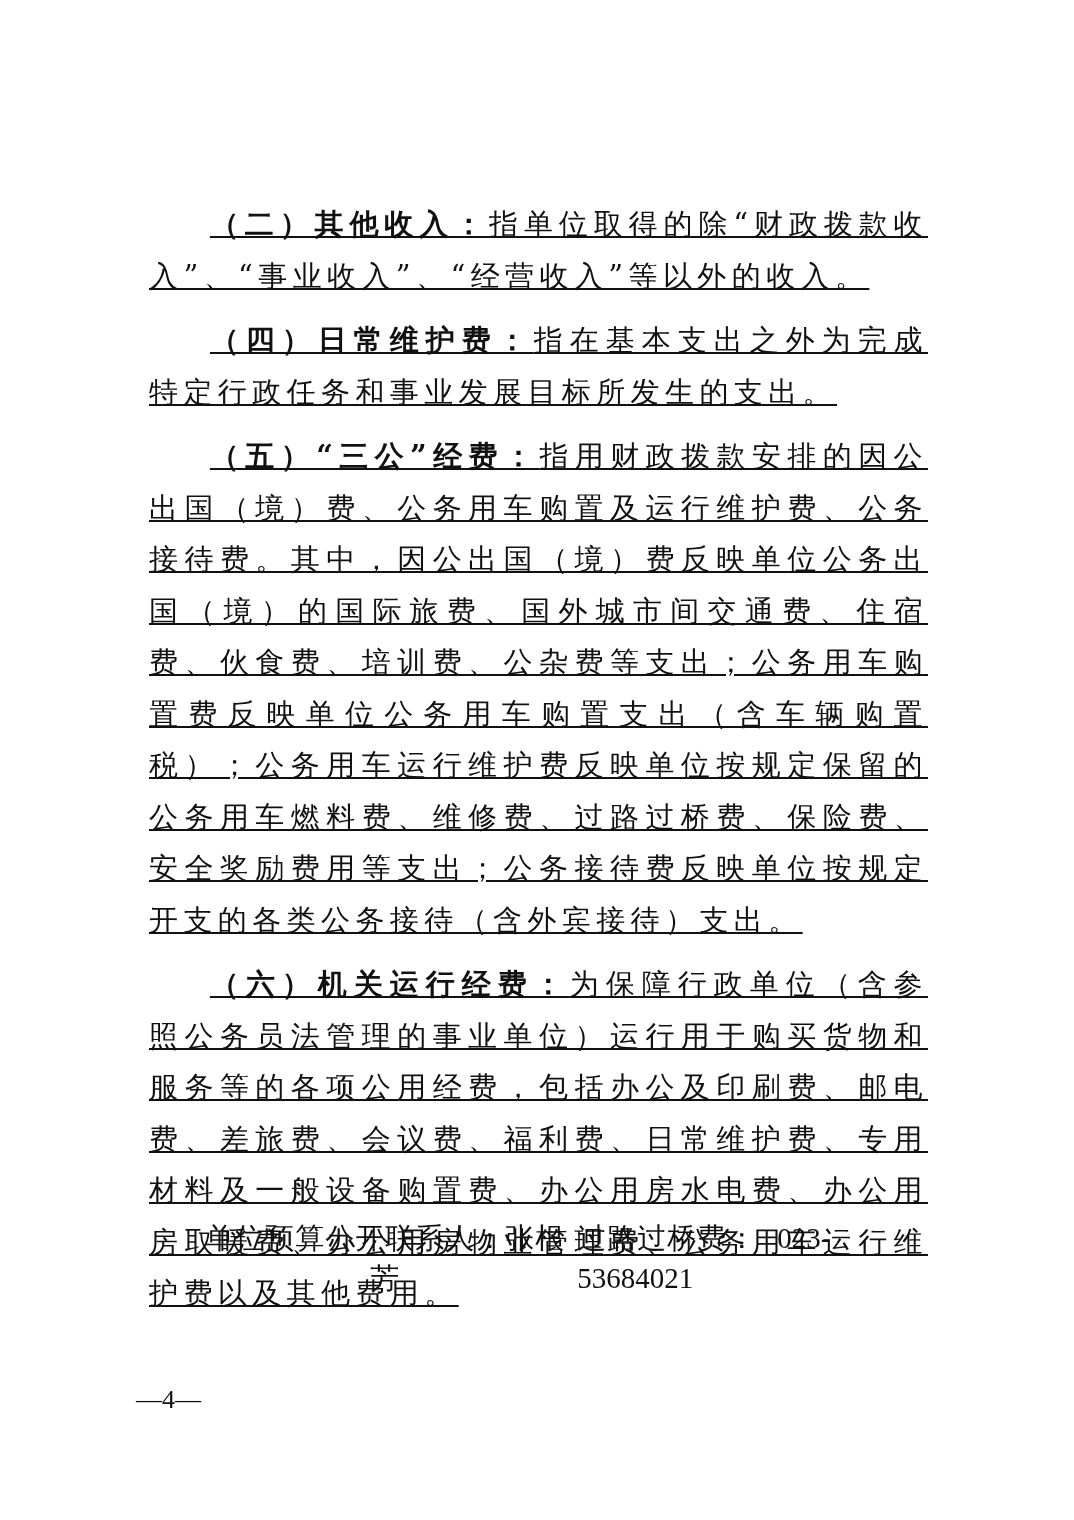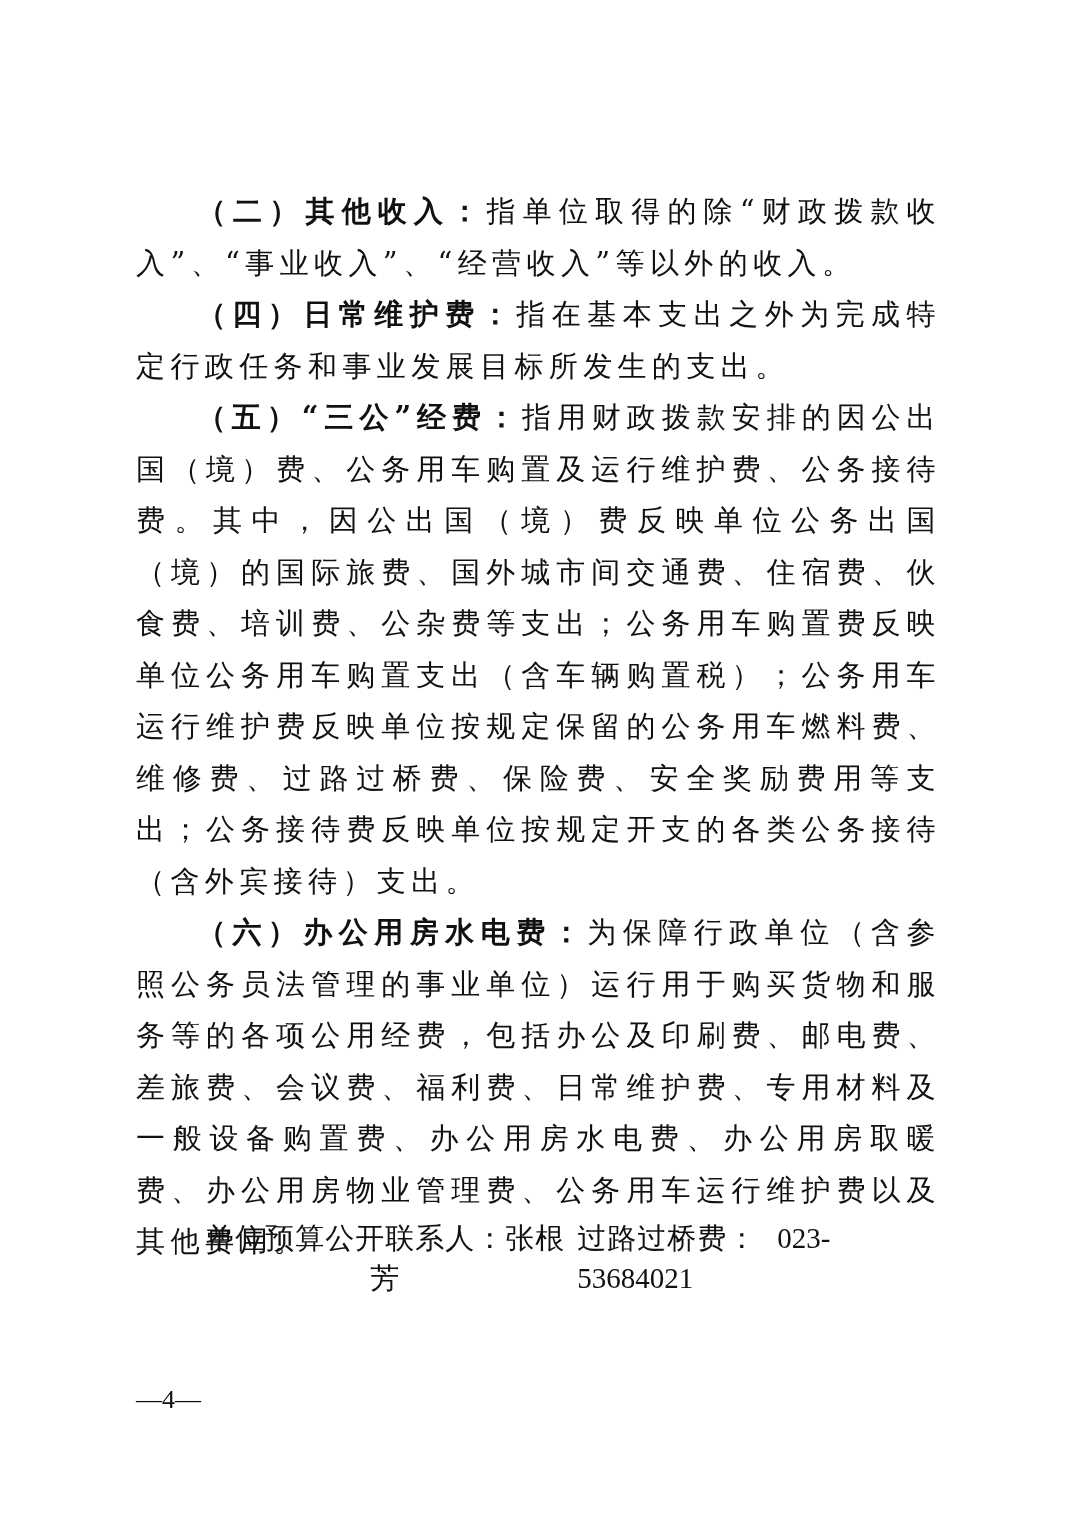--- a/index.html
+++ b/index.html
@@ -17,26 +17,27 @@
     }
     .page {
       position: absolute;
       left: 136px;
       top: 186px;
       width: 805px;
     }
     .para {
       font-size: 29px;
       line-height: 51.5px;
-      margin: 0;
+      margin: 13px;
       text-align: justify;
       text-justify: inter-character;
       text-indent: 2.1em;
       letter-spacing: 5.4px;
       word-break: break-all;
+      text-decoration: underline;
     }
     .para .term {
       font-weight: bold;
     }
     .contact {
       position: absolute;
       left: 136px;
       top: 1218px;
       width: 805px;
       font-size: 29px;
@@ -63,21 +64,21 @@
       letter-spacing: 0;
     }
   </style>
 </head>
 <body>
 
 <div class="page">
   <p class="para"><span class="term">（二）其他收入：</span><span>指单位取得的除“财政拨款收入”、“事业收入”、“经营收入”等以外的收入。</span></p>
   <p class="para"><span class="term">（四）日常维护费：</span><span>指在基本支出之外为完成特定行政任务和事业发展目标所发生的支出。</span></p>
   <p class="para"><span class="term">（五）“三公”经费：</span><span>指用财政拨款安排的因公出国（境）费、公务用车购置及运行维护费、公务接待费。其中，因公出国（境）费反映单位公务出国（境）的国际旅费、国外城市间交通费、住宿费、伙食费、培训费、公杂费等支出；公务用车购置费反映单位公务用车购置支出（含车辆购置税）；公务用车运行维护费反映单位按规定保留的公务用车燃料费、维修费、过路过桥费、保险费、安全奖励费用等支出；公务接待费反映单位按规定开支的各类公务接待（含外宾接待）支出。</span></p>
-  <p class="para"><span class="term">（六）办公用房水电费：</span><span>为保障行政单位（含参照公务员法管理的事业单位）运行用于购买货物和服务等的各项公用经费，包括办公及印刷费、邮电费、差旅费、会议费、福利费、日常维护费、专用材料及一般设备购置费、办公用房水电费、办公用房取暖费、办公用房物业管理费、公务用车运行维护费以及其他费用。</span></p>
+  <p class="para"><span class="term">（六）机关运行经费：</span><span>为保障行政单位（含参照公务员法管理的事业单位）运行用于购买货物和服务等的各项公用经费，包括办公及印刷费、邮电费、差旅费、会议费、福利费、日常维护费、专用材料及一般设备购置费、办公用房水电费、办公用房取暖费、办公用房物业管理费、公务用车运行维护费以及其他费用。</span></p>
 </div>
 
 <div class="contact">
   <span class="person"><span>单位预算公开联系人：</span><span>张根芳</span></span>
   <span class="phone"><span>过路过桥费：</span><span class="phone-num">023-53684021</span></span>
 </div>
 
 <div class="page-number">—4—</div>
 
 </body></html>

